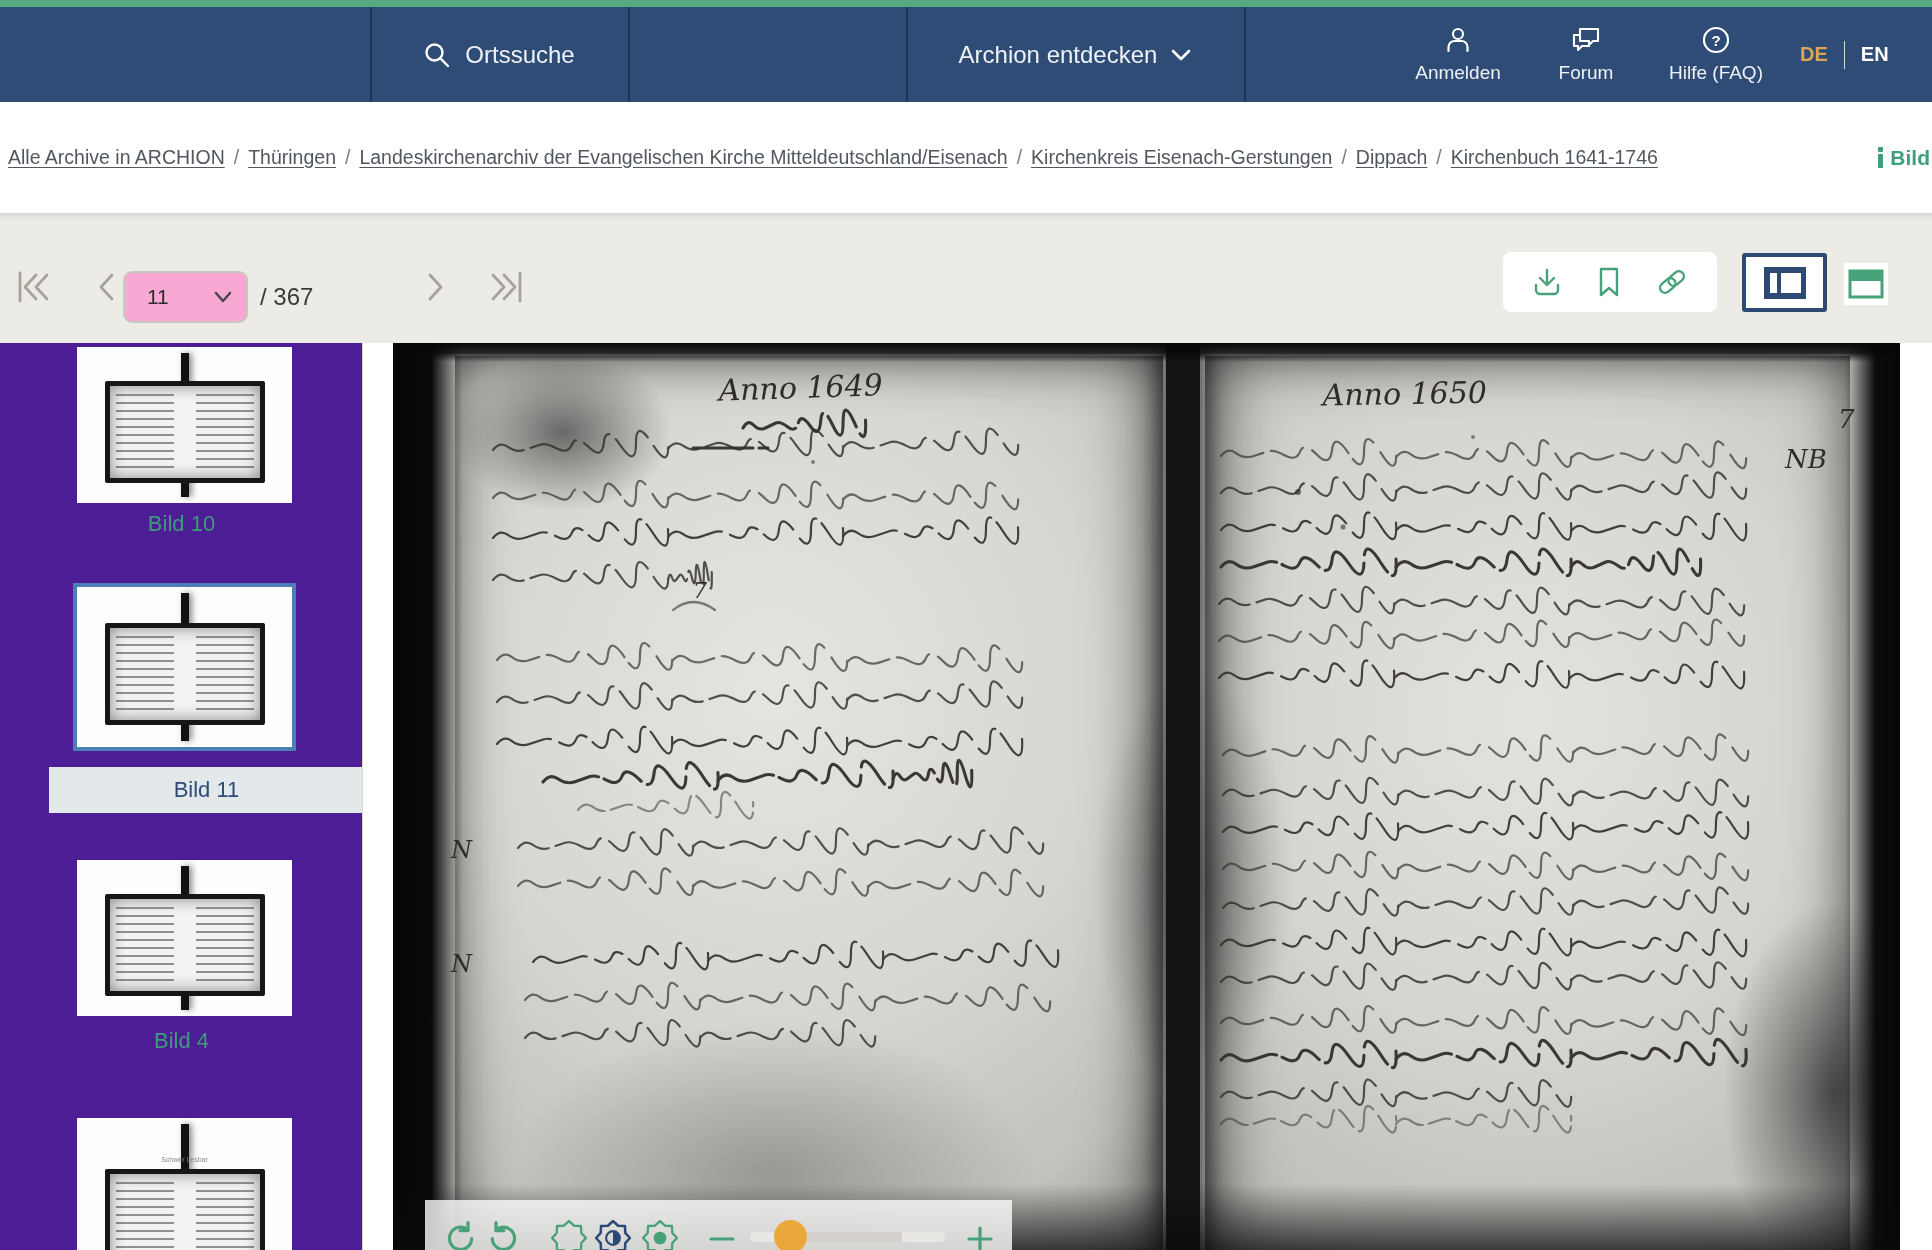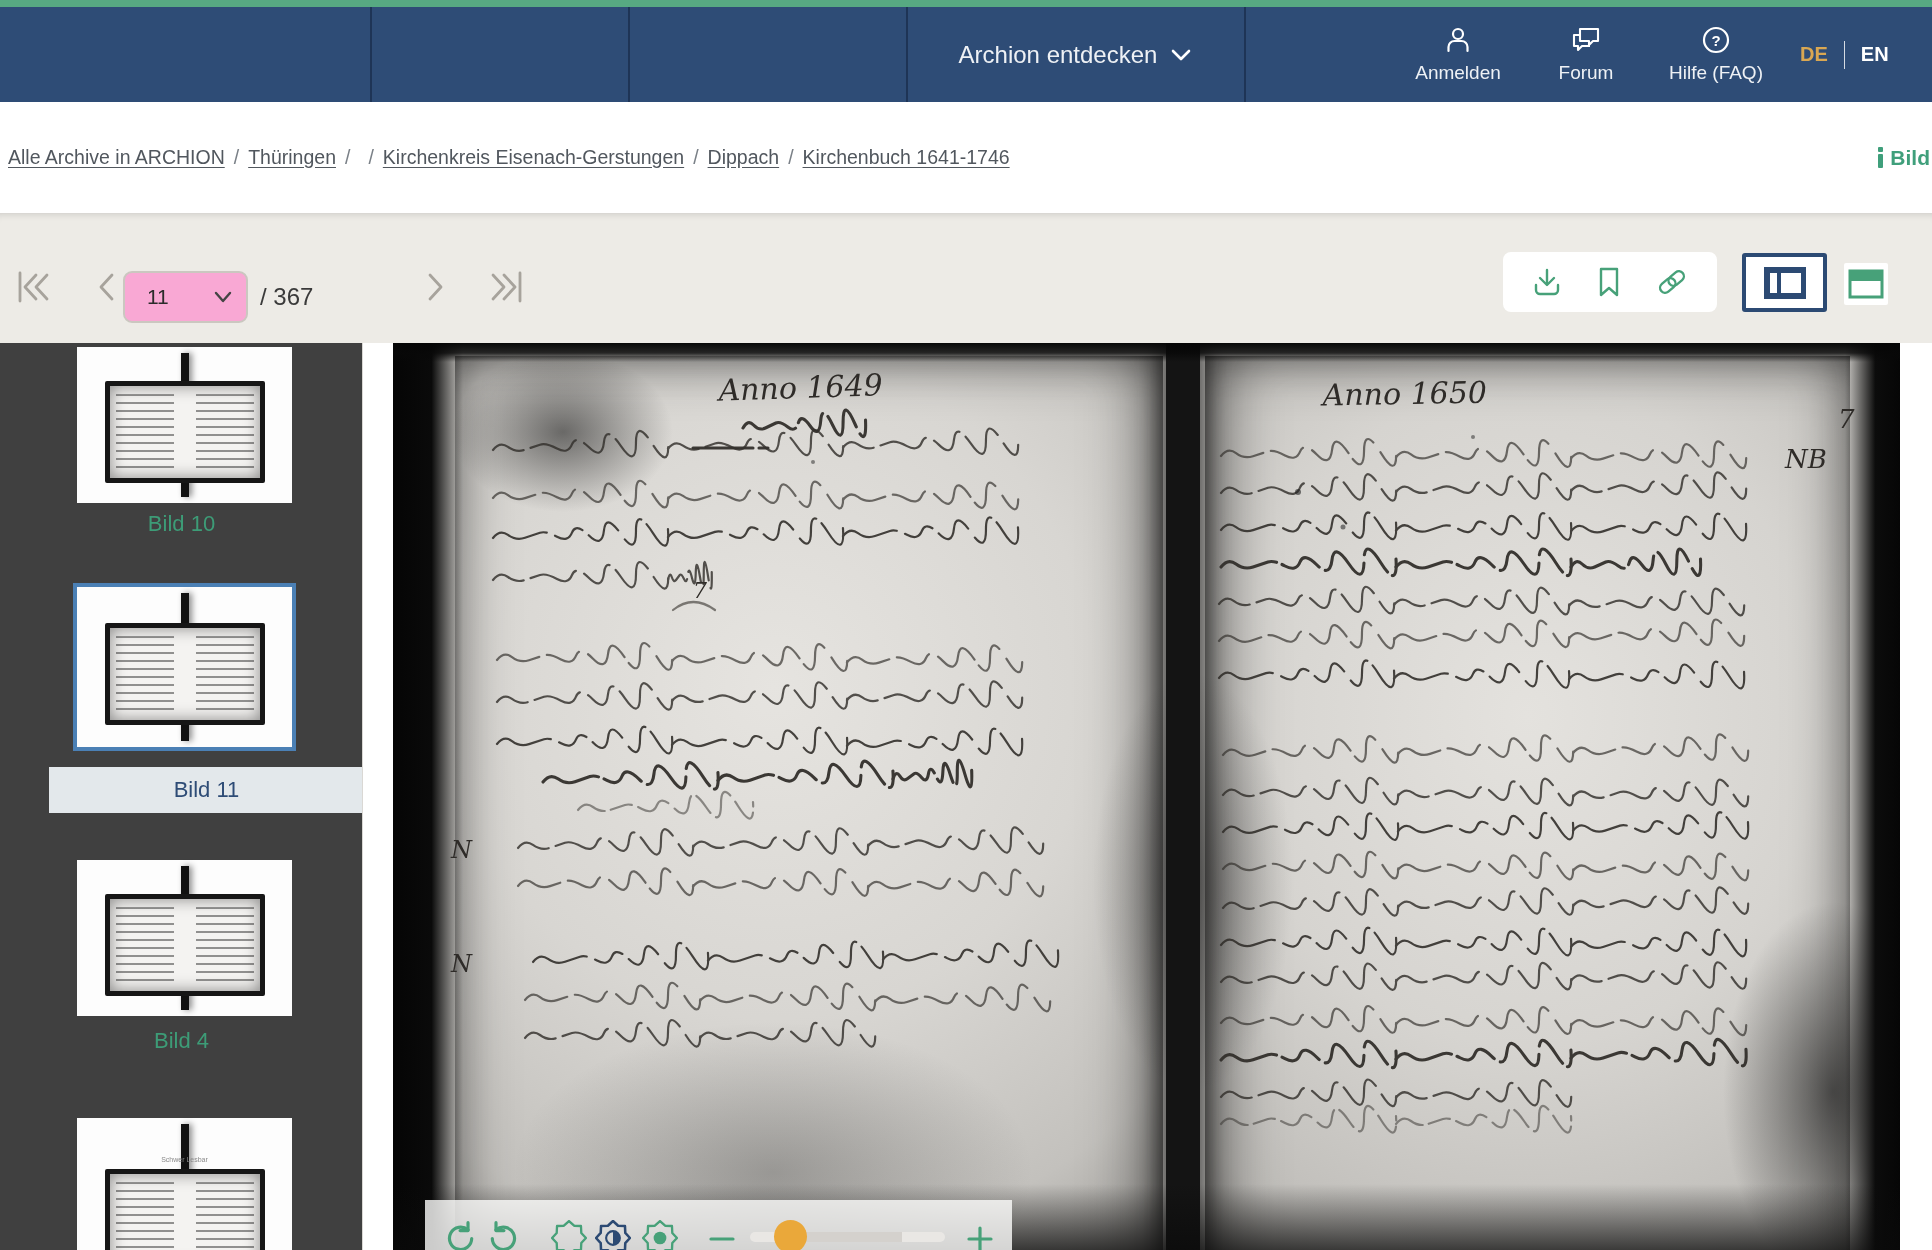--- a/index.html
+++ b/index.html
@@ -44,21 +44,21 @@
   .page-total{position:absolute;left:260px;top:70px;font-size:24px;color:#3a3a3a;}
   .action-pill{position:absolute;right:215px;top:39px;width:214px;height:60px;background:#fff;border-radius:8px;
                display:flex;align-items:center;justify-content:center;gap:32px;}
   .icon-btn{cursor:pointer;display:flex;}
   .toggle1{position:absolute;right:105px;top:40px;width:85px;height:59px;background:#fff;border:4px solid #2c4a73;
            border-radius:3px;box-sizing:border-box;display:flex;align-items:center;justify-content:center;cursor:pointer;}
   .toggle2{position:absolute;right:44px;top:50px;width:44px;height:42px;background:#fff;border-radius:2px;
            display:flex;align-items:center;justify-content:center;cursor:pointer;}
 
   
-  .sidebar{position:absolute;left:0;top:343px;width:363px;height:907px;background:#404040;overflow:hidden;
+  .sidebar{position:absolute;left:0;top:343px;width:363px;height:907px;background:#4c1d95;overflow:hidden;
            border-right:1px solid #dad8d4;box-sizing:border-box;}
   .thumb{position:absolute;left:77px;width:215px;height:156px;background:#fdfdfd;cursor:pointer;}
   .thumb.selected{left:73px;border:4px solid #4b80b5;height:160px;}
   .spine{position:absolute;left:calc(50% - 4px);top:4%;bottom:4%;width:8px;background:#111;
          box-shadow:3px 0 6px rgba(0,0,0,.45);}
   .mini-caption{position:absolute;left:0;right:0;top:24%;text-align:center;font-size:7px;color:#8a8a8a;}
   .mini-book{position:absolute;left:50%;top:52%;transform:translate(-50%,-46%);width:150px;height:92px;
              background:#f4f3f1;border:5px solid #161616;border-radius:2px;
              box-shadow:inset 0 0 16px rgba(0,0,0,.45);}
   .mini-text{position:absolute;top:8px;bottom:8px;width:58px;
@@ -109,20 +109,29 @@
 <body>
 
 <div class="top-strip"></div>
 <div class="header">
 
   <div class="hdr-divider" style="left:370px"></div>
   <div class="hdr-divider" style="left:628px"></div>
   <div class="hdr-divider" style="left:906px"></div>
   <div class="hdr-divider" style="left:1244px"></div>
 
+  <div class="nav-item" style="left:370px;width:258px">
+    <svg width="28" height="28" viewBox="0 0 28 28">
+      <g fill="none" stroke="#fff" stroke-width="2.4" stroke-linecap="round">
+        <circle cx="11.5" cy="11.5" r="8"></circle>
+          <path d="M17.5 17.5 L25 25"></path>
+      </g>
+    </svg>
+    <span>Ortssuche</span>
+  </div>
 
 
   <div class="nav-item" style="left:906px;width:338px">
     <span>Archion entdecken</span>
     <svg width="20" height="14" viewBox="0 0 20 14">
       <path d="M2 3 L10 11 L18 3" fill="none" stroke="#fff" stroke-width="2.6" stroke-linecap="round" stroke-linejoin="round"></path>
     </svg>
   </div>
 
   <div class="usr-item" style="left:1398px;width:120px">
@@ -158,20 +167,21 @@
     <span class="bar"></span>
     <span class="en">EN</span>
   </div>
 </div>
 
 <div class="breadcrumb">
   <a>Alle Archive in ARCHION</a>
   <span class="bc-sep">/</span>
   <a>Thüringen</a>
   <span class="bc-sep">/</span>
+  <a>Landeskirchenarchiv der Evangelischen Kirche Mitteldeutschland/Eisenach</a>
   <span class="bc-sep">/</span>
   <a>Kirchenkreis Eisenach-Gerstungen</a>
   <span class="bc-sep">/</span>
   <a>Dippach</a>
   <span class="bc-sep">/</span>
   <a>Kirchenbuch 1641-1746</a>
   <div class="info-link">
     <span class="info-glyph">
         <b></b>
         <i></i>

